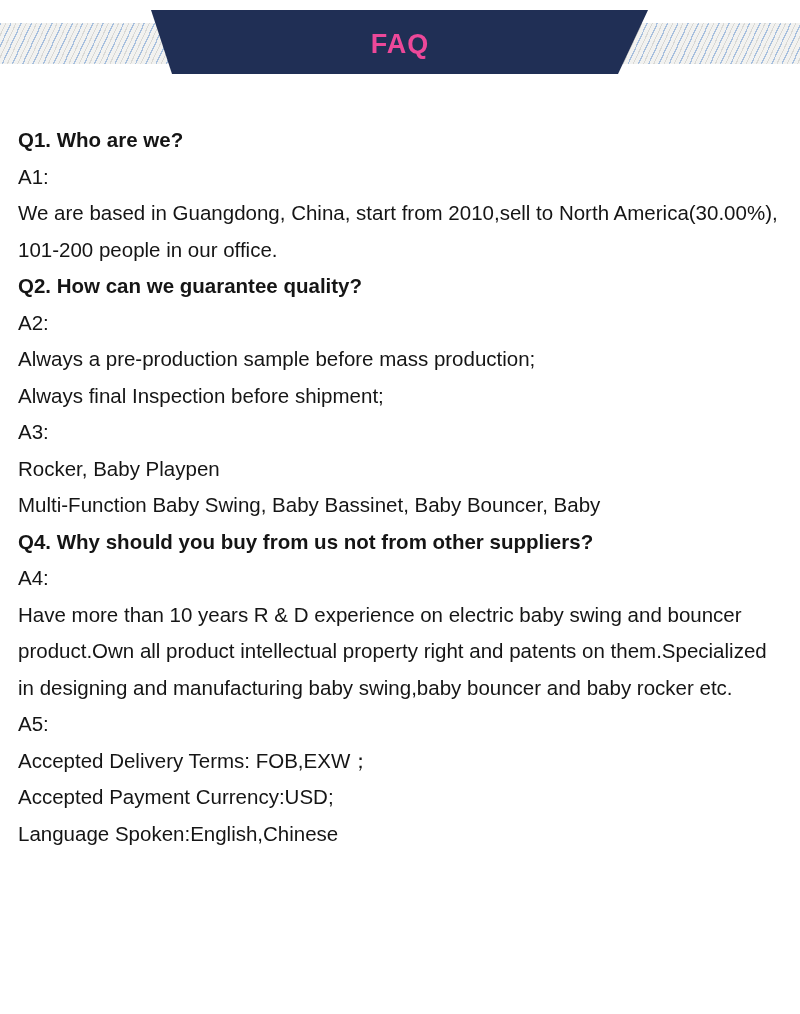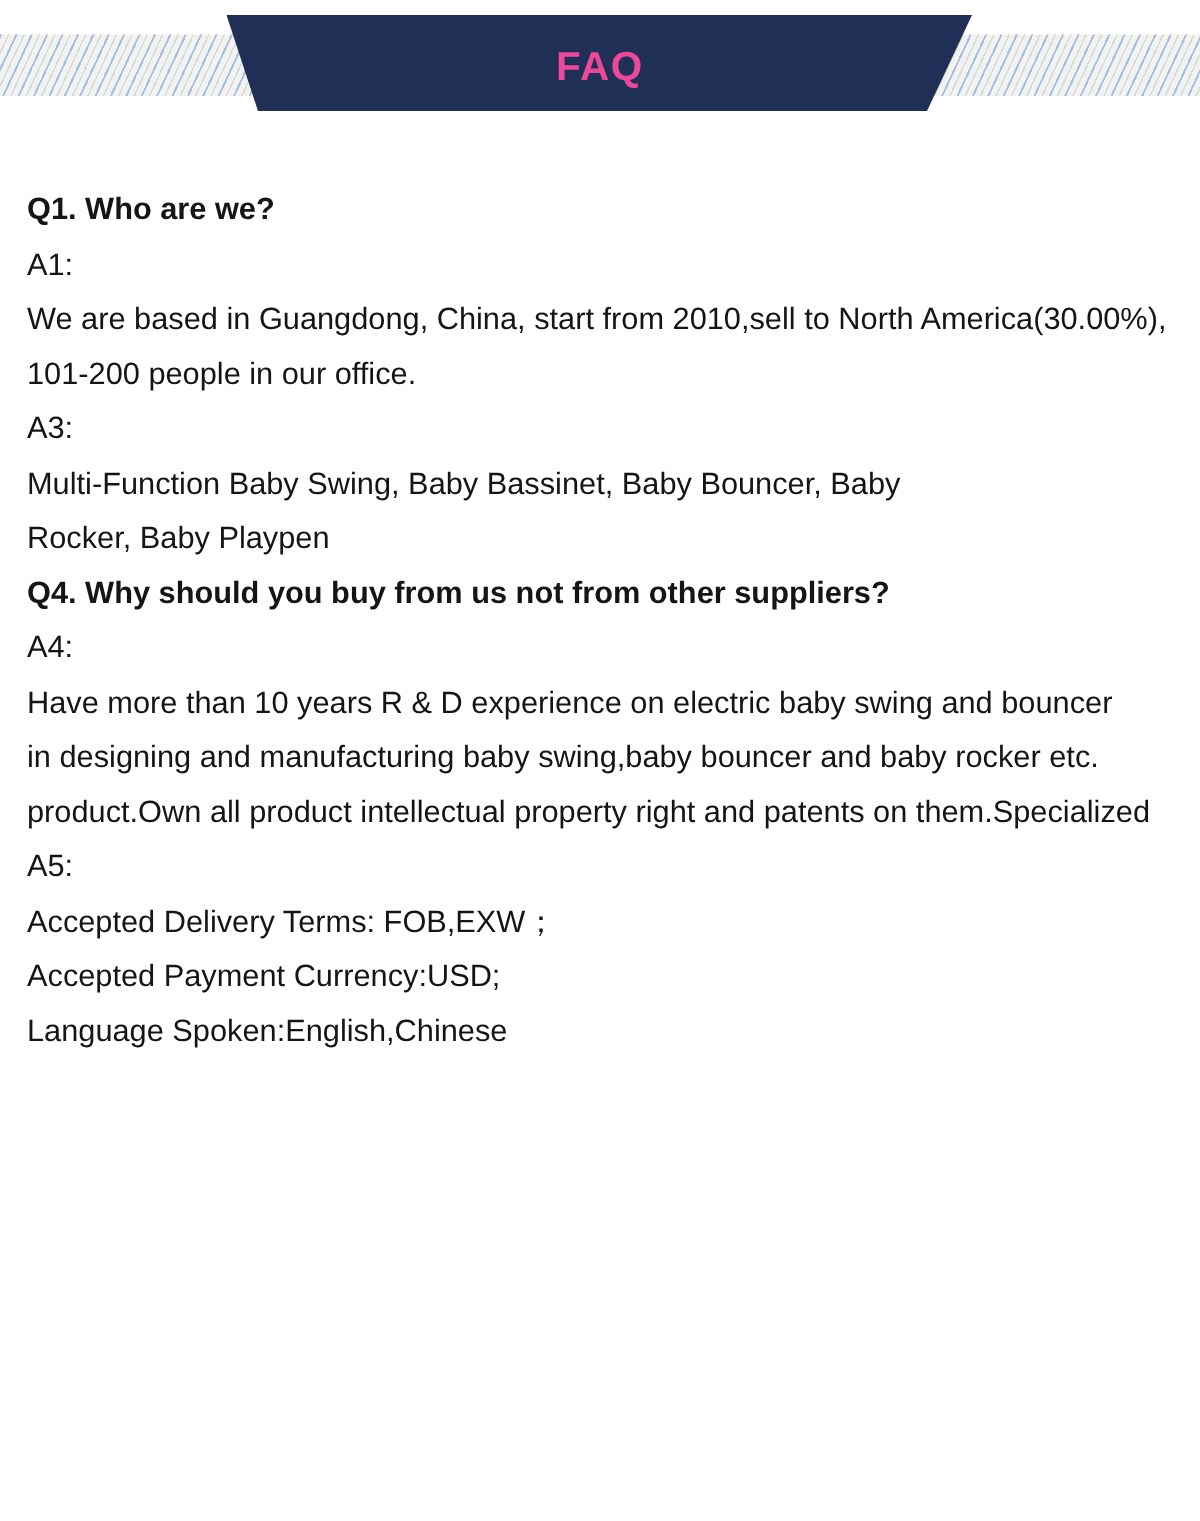--- a/index.html
+++ b/index.html
@@ -84,33 +84,39 @@
 
 <main class="content">
 
   <section>
     <div class="line q">Q1. Who are we?</div>
     <div class="line">A1:</div>
     <div class="line">We are based in Guangdong, China, start from 2010,sell to North America(30.00%),</div>
     <div class="line">101-200 people in our office.</div>
   </section>
 
+  <section>
+    <div class="line q">Q2. How can we guarantee quality?</div>
+    <div class="line">A2:</div>
+    <div class="line">Always a pre-production sample before mass production;</div>
+    <div class="line">Always final Inspection before shipment;</div>
+  </section>
 
   <section>
     <div class="line">A3:</div>
+    <div class="line">Rocker, Baby Playpen</div>
     <div class="line">Multi-Function Baby Swing, Baby Bassinet, Baby Bouncer, Baby</div>
-    <div class="line">Rocker, Baby Playpen</div>
   </section>
 
   <section>
     <div class="line q">Q4. Why should you buy from us not from other suppliers?</div>
     <div class="line">A4:</div>
     <div class="line">Have more than 10 years R &amp; D experience on electric baby swing and bouncer</div>
+    <div class="line">product.Own all product intellectual property right and patents on them.Specialized</div>
     <div class="line">in designing and manufacturing baby swing,baby bouncer and baby rocker etc.</div>
-    <div class="line">product.Own all product intellectual property right and patents on them.Specialized</div>
   </section>
 
   <section>
     <div class="line">A5:</div>
     <div class="line">Accepted Delivery Terms: FOB,EXW；</div>
     <div class="line">Accepted Payment Currency:USD;</div>
     <div class="line">Language Spoken:English,Chinese</div>
   </section>
 
 </main>

